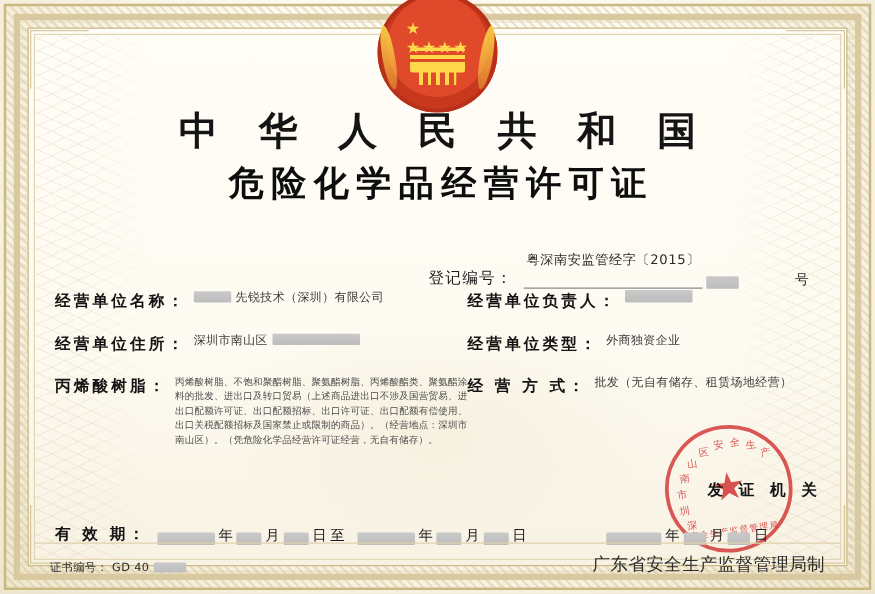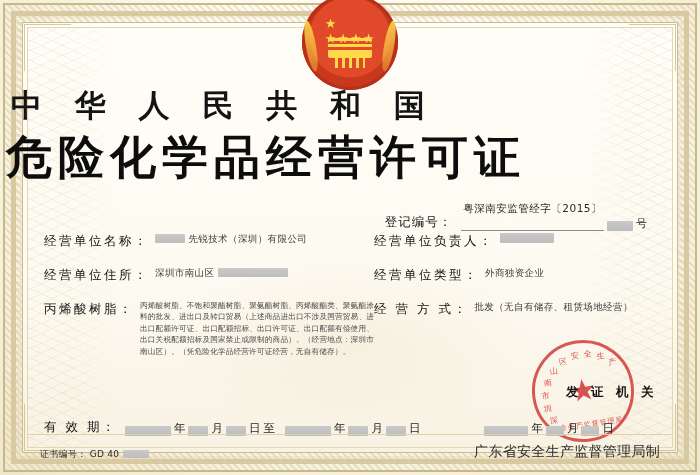--- a/index.html
+++ b/index.html
@@ -83,56 +83,56 @@
     background:repeating-linear-gradient(90deg,#ffd94a 0 3px, transparent 3px 7px);
   }
   .emblem .grain{
     position:absolute;top:26px;width:10px;height:52px;border-radius:50%;
     background:linear-gradient(180deg, rgba(255,217,74,.9), rgba(255,217,74,.35));
   }
   .emblem .g-l{left:4px;transform:rotate(-10deg);}
   .emblem .g-r{right:4px;transform:rotate(10deg);}
 
   
-  .title-wrap{position:absolute;left:0;right:0;top:88px;text-align:left;}
+  .title-wrap{position:absolute;left:0;right:0;top:88px;text-align:center;}
   .title1{
     font-family:"DejaVu Serif", serif;
     font-size:31px;font-weight:bold;color:#141414;
     letter-spacing:11px;text-indent:11px;
     line-height:1.1;
   }
   .title2{
     font-family:"DejaVu Serif", serif;
-    font-size:46px;font-weight:bold;color:#0d0d0d;
+    font-size:28px;font-weight:bold;color:#0d0d0d;
     letter-spacing:6px;text-indent:6px;
     margin-top:10px;line-height:1.1;
   }
 
   .regno{
     position:absolute;right:52px;top:200px;
     font-size:12.5px;color:#1c1c1c;
     display:flex;align-items:flex-end;gap:3px;
   }
-  .regno .lbl{font-family:"DejaVu Serif", serif;letter-spacing:1px;}
+  .regno .lbl{font-family:"DejaVu Serif", serif;letter-spacing:1px;margin-left:42px;}
   .regno .val{font-size:10.5px;color:#2a2a2a;letter-spacing:.5px;border-bottom:1px solid #8c8c8c;padding:0 2px 14px;}
   .mask{
     display:inline-block;background:linear-gradient(180deg,#c9c9c9,#bdbdbd);
     border-radius:1px;vertical-align:-1px;
   }
 
   
   .fields{
     position:absolute;left:44px;right:40px;top:232px;
   }
   .row{display:flex;align-items:flex-start;margin-bottom:16px;}
   .col-l{width:330px;display:flex;align-items:flex-start;}
   .col-r{flex:1;display:flex;align-items:flex-start;}
   .lab{
     font-family:"DejaVu Serif", serif;
-    font-size:12.5px;font-weight:normal;color:#141414;
+    font-size:12.5px;font-weight:bold;color:#141414;
     letter-spacing:2.5px;white-space:nowrap;padding-top:1px;
   }
   .val{
     margin-left:6px;font-size:9.5px;color:#3a3a3a;line-height:1.55;
     letter-spacing:.4px;flex:1;
   }
   .scope{
     font-size:7.6px;color:#4a4a4a;line-height:1.5;letter-spacing:.2px;
     text-align:justify;
   }

